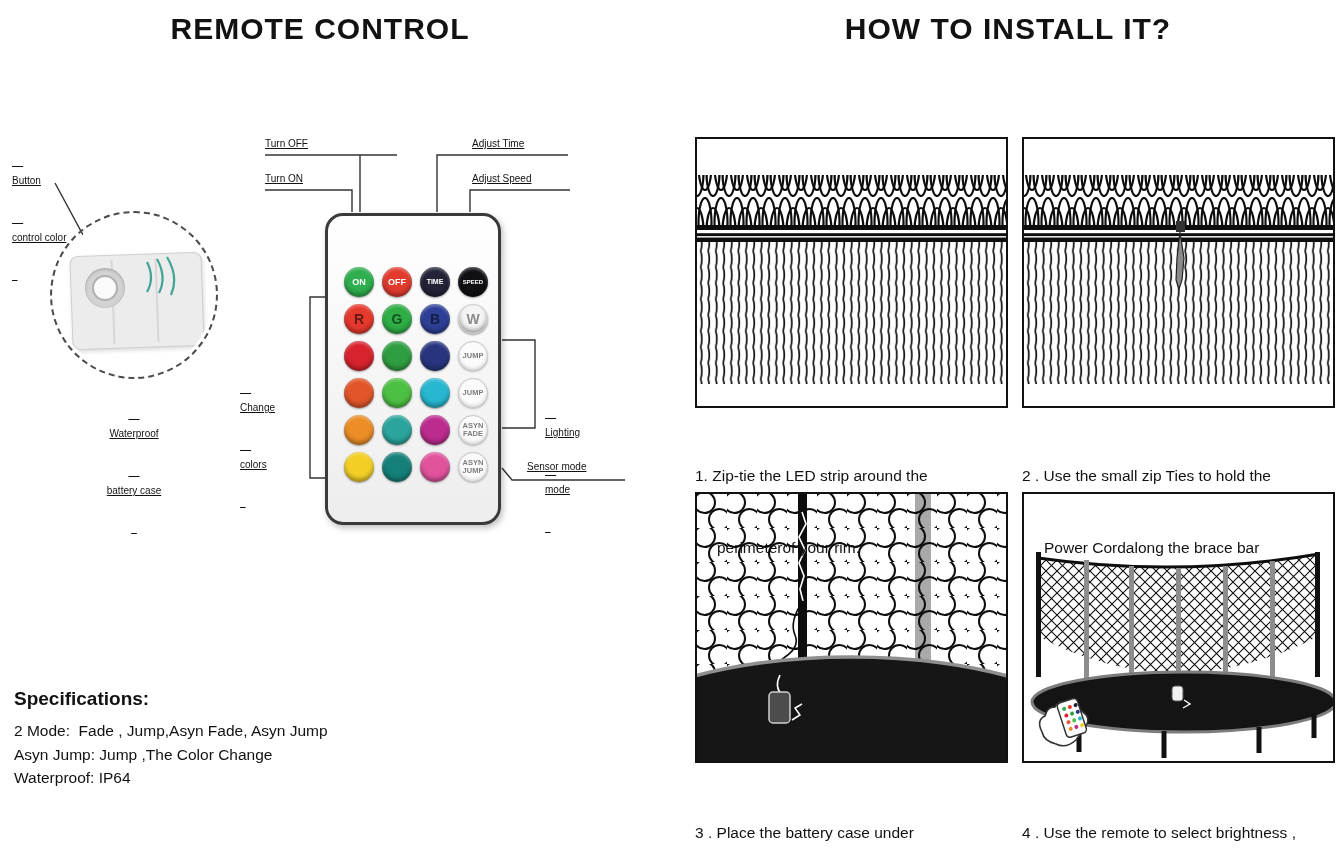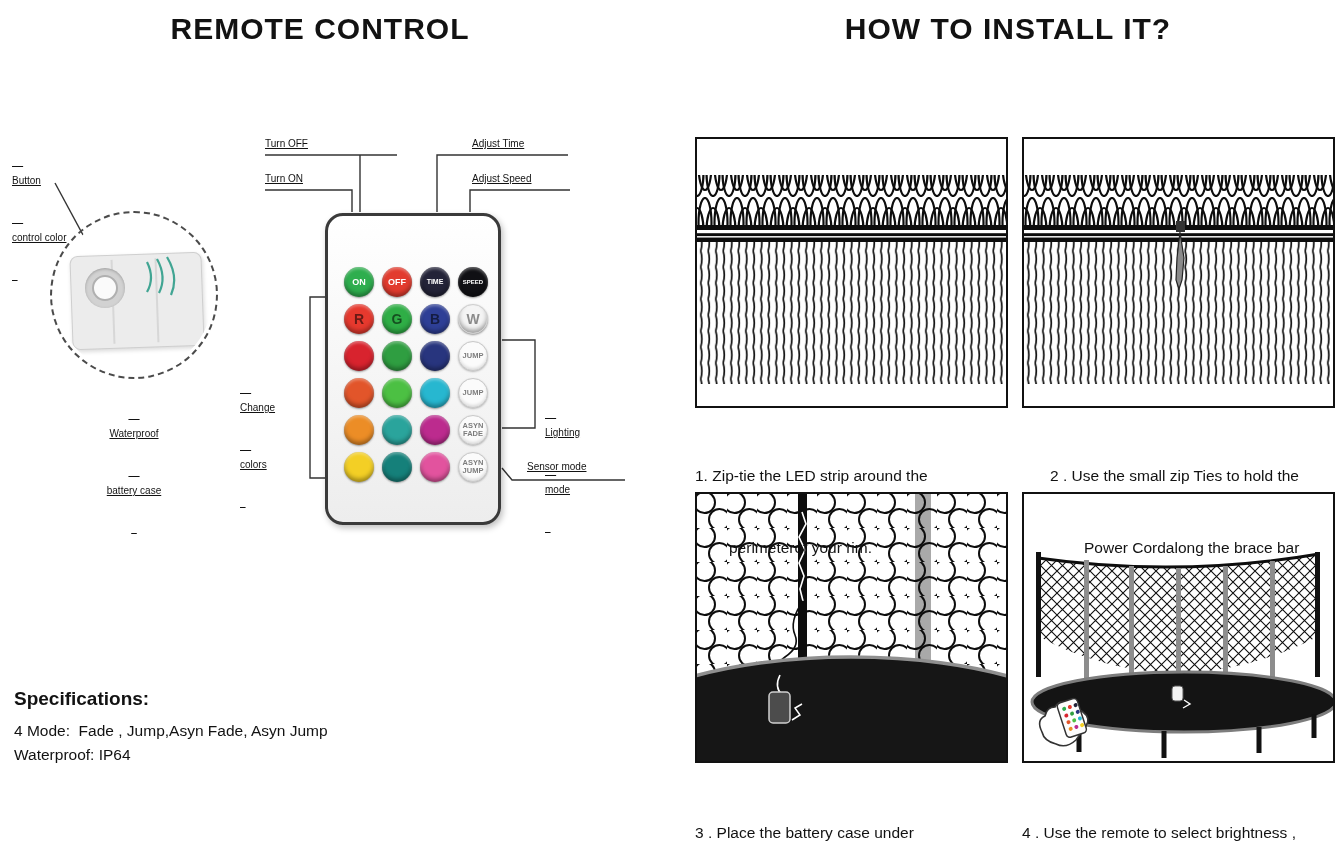--- a/index.html
+++ b/index.html
@@ -46,21 +46,21 @@
     box-shadow:inset 0 -2px 3px rgba(0,0,0,0.12), 0 1px 2px rgba(0,0,0,0.25); }
 
   
   .spec-title { position:absolute; left:14px; top:688px; font-size:19px; font-weight:bold; }
   .spec-line { font-size:15.5px; line-height:23.5px; white-space:pre-wrap; }
 
   
   .panel { position:absolute; width:313px; height:271px; border:2px solid #111; background:#fff; overflow:hidden; }
   .panel svg { display:block; width:100%; height:100%; }
   .caption { position:absolute; font-size:15.5px; line-height:24px; white-space:pre-wrap; }
-  .cap-indent { padding-left:34px; }
+  .cap-indent { padding-left:22px; }
 </style>
 </head>
 <body>
 
 <div id="page">
 
   <svg width="0" height="0" style="position:absolute" aria-hidden="true">
     <defs>
       <pattern id="loopsP" width="16" height="58" patternUnits="userSpaceOnUse">
         <ellipse cx="8" cy="26" rx="6.5" ry="25" fill="none" stroke="#0d0d0d" stroke-width="2.2"></ellipse>
@@ -168,21 +168,22 @@
 
       <div class="rbtn" style="background: rgb(243, 207, 37);"></div>
       <div class="rbtn" style="background: rgb(21, 128, 122);"></div>
       <div class="rbtn" style="background: rgb(226, 83, 158);"></div>
       <div class="rbtn mode">ASYN JUMP</div>
     </div>
   </div>
 
   <div class="spec-title">Specifications:</div>
   <div class="abs" style="left:14px; top:719px;">
-    <div class="spec-line">4 Mode:  Fade , Jump,Asyn Fade, Asyn Jump</div>
+    <div class="spec-line">2 Mode:  Fade , Jump,Asyn Fade, Asyn Jump</div>
+    <div class="spec-line">Asyn Jump: Jump ,The Color Change</div>
     <div class="spec-line">Waterproof: IP64</div>
   </div>
 
   <div class="panel" style="left:695px; top:137px;">
     <svg viewBox="0 0 309 267" preserveAspectRatio="none">
       <rect x="0" y="36" width="309" height="60" fill="url(#loopsP)"></rect>
       <rect x="0" y="86" width="309" height="17" fill="#0d0d0d"></rect>
       <rect x="0" y="91" width="309" height="3.2" fill="#ffffff"></rect>
       <rect x="0" y="97" width="309" height="1.6" fill="#e6e6e6"></rect>
       <rect x="0" y="103" width="309" height="142" fill="url(#vnetP)"></rect>
@@ -252,21 +253,21 @@
             <circle cx="56" cy="234" r="2" fill="#f3cf25"></circle>
         </g>
       </g>
     </svg>
   </div>
 
   <div class="caption" style="left:695px; top:416px;">
     <div>1. Zip-tie the LED strip around the</div>
     <div class="cap-indent">perimeterof your rim.</div>
   </div>
-  <div class="caption" style="left:1022px; top:416px;margin-left:28px;">
+  <div class="caption" style="left:1022px; top:416px;">
     <div>2 . Use the small zip Ties to hold the</div>
     <div class="cap-indent">Power Cordalong the brace bar</div>
   </div>
   <div class="caption" style="left:695px; top:773px;">
     <div>3 . Place the battery case under</div>
     
   </div>
   <div class="caption" style="left:1022px; top:773px;">
     <div>4 . Use the remote to select brightness ,</div>
     

